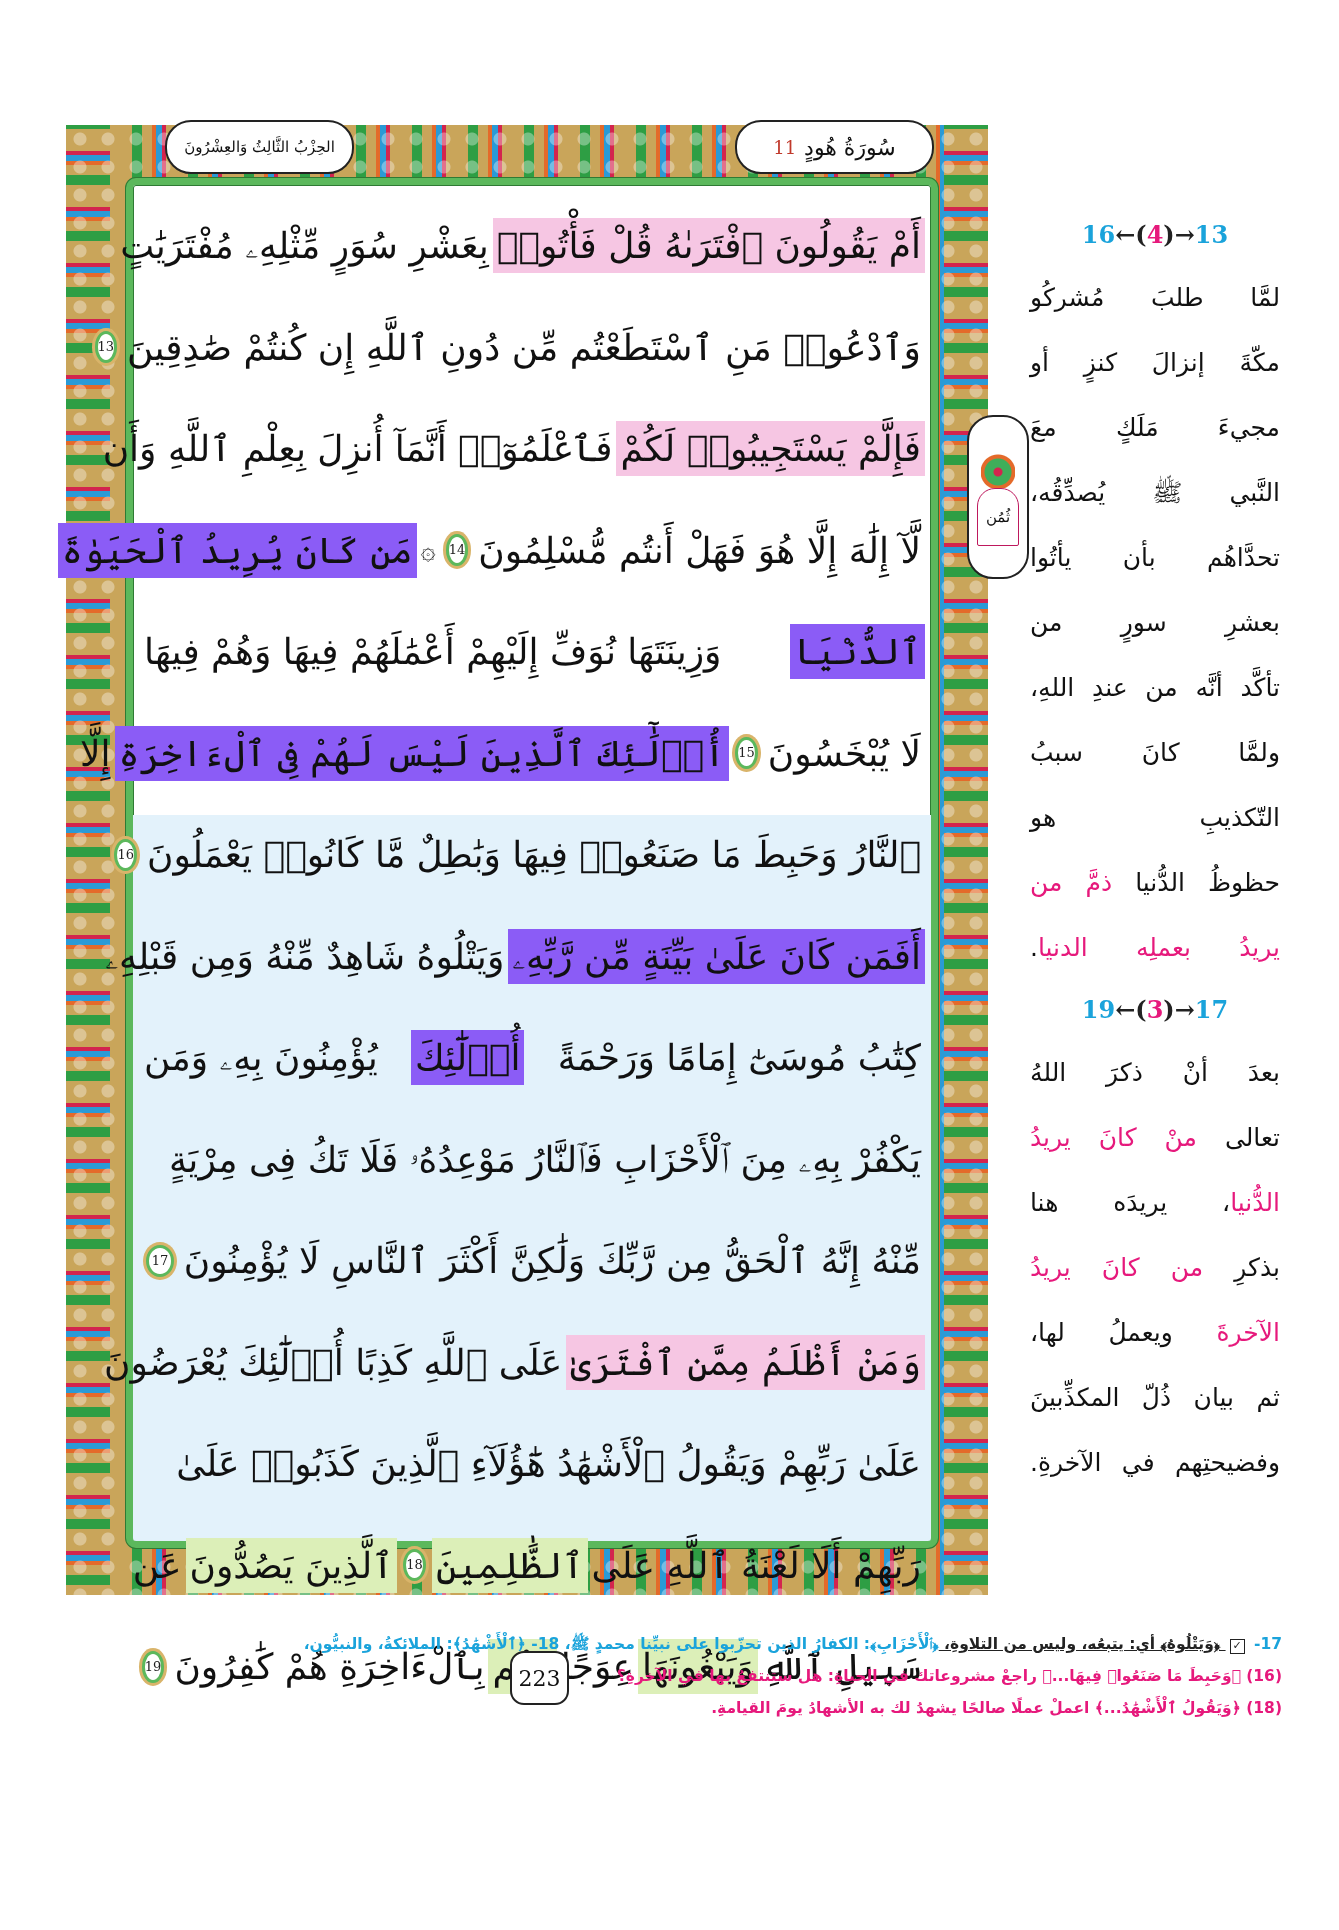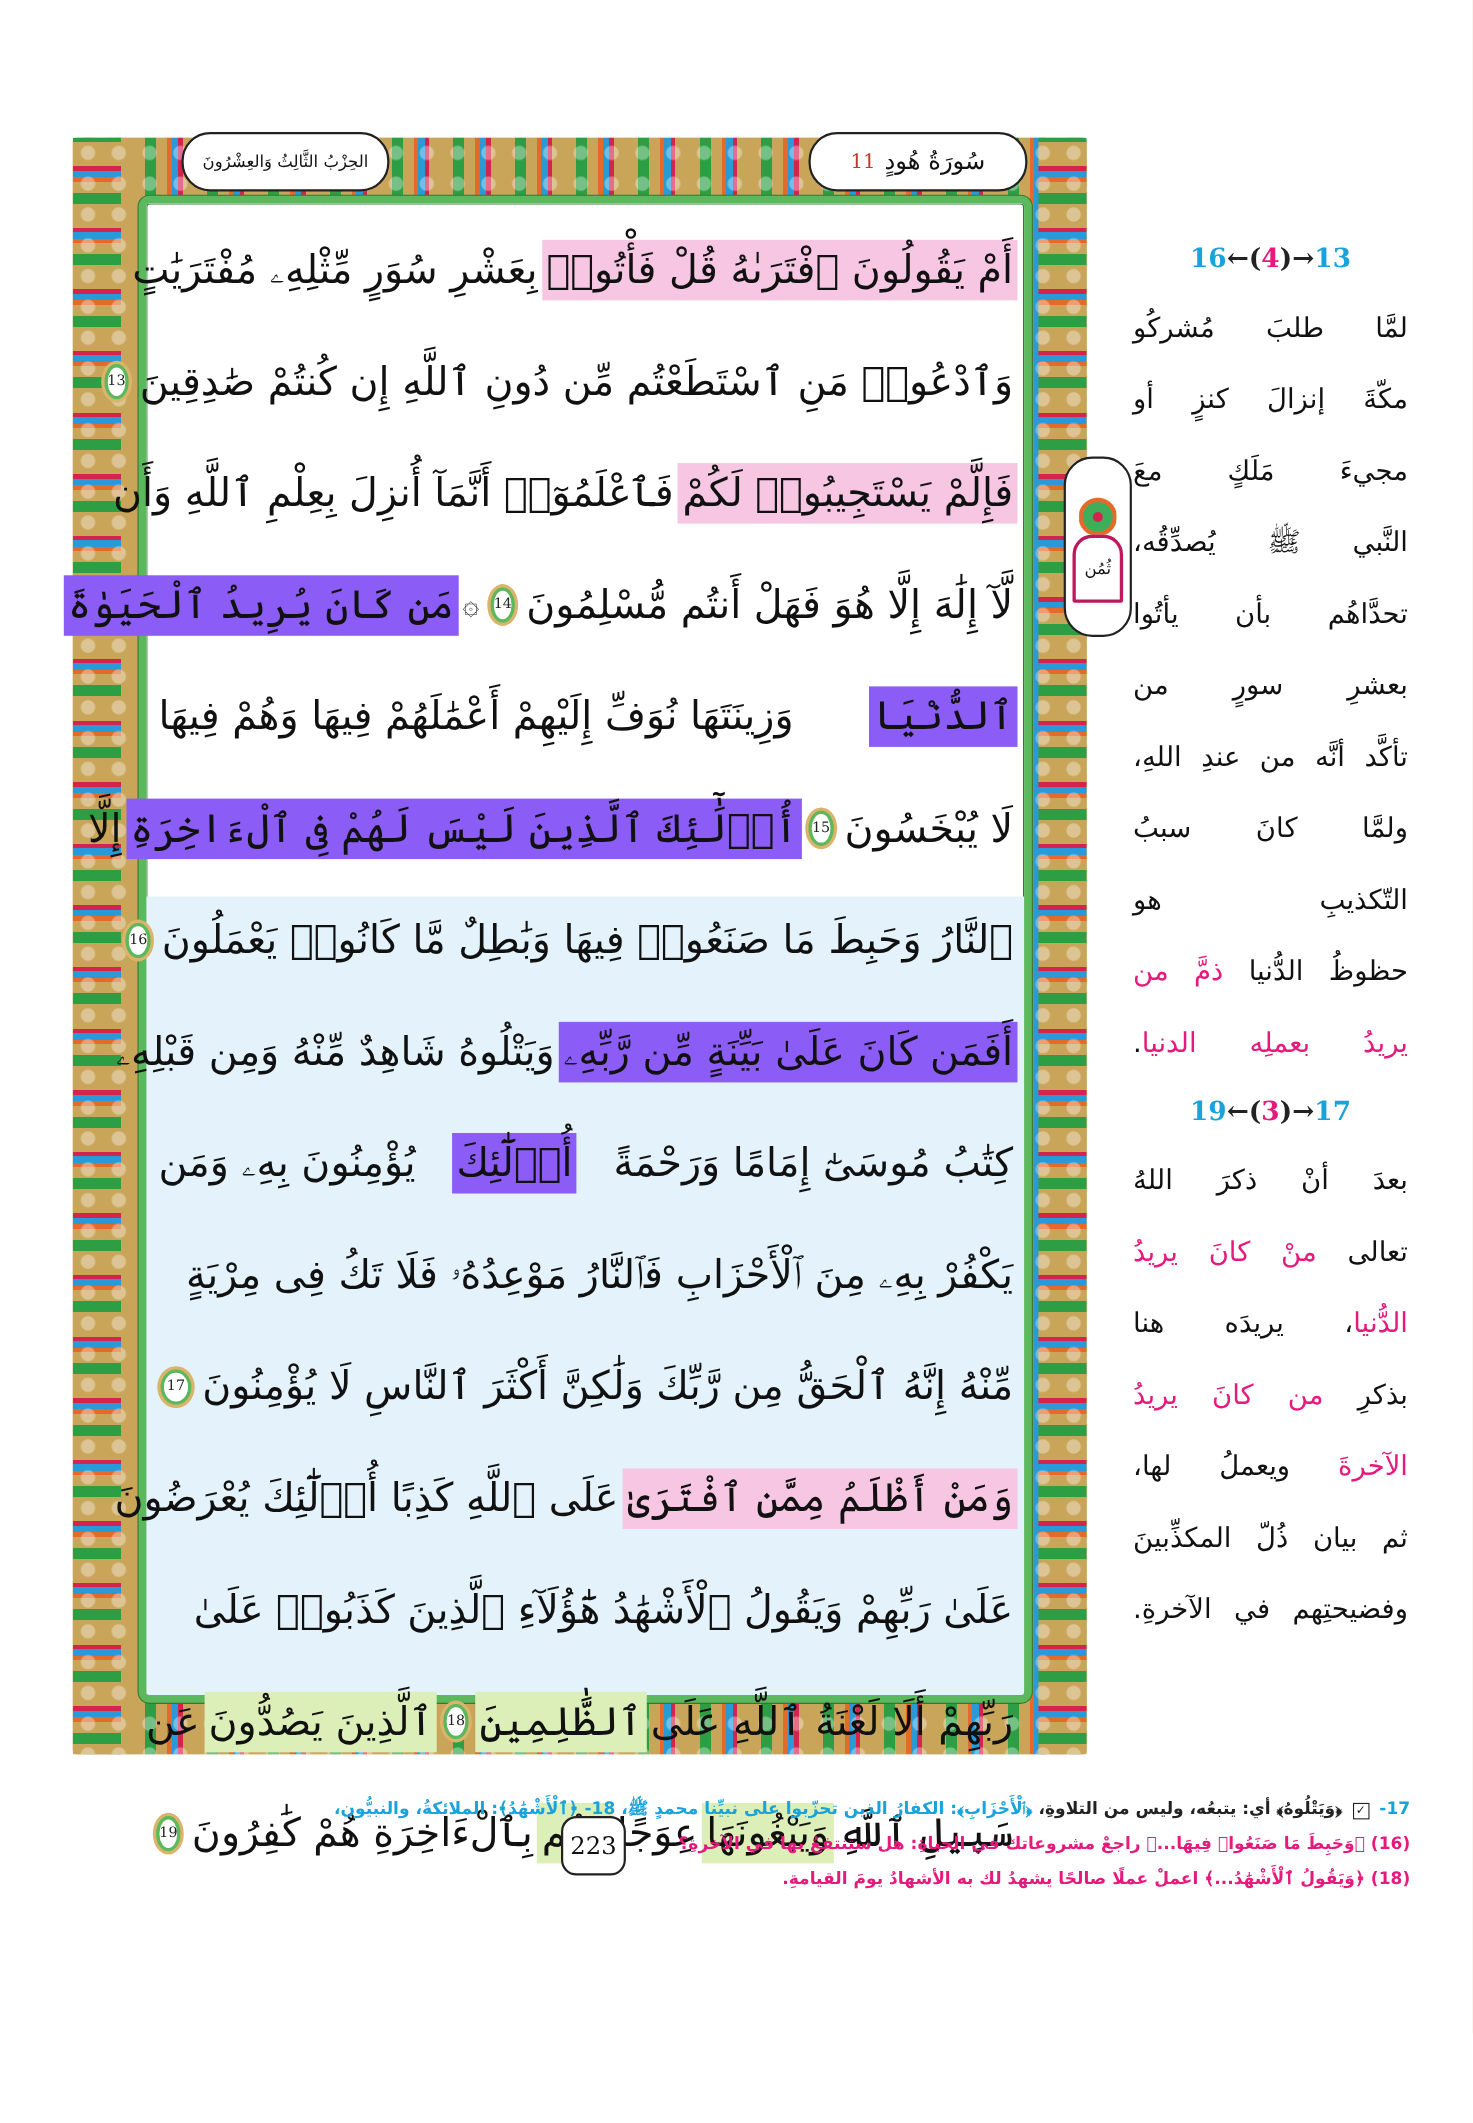--- a/index.html
+++ b/index.html
@@ -64,36 +64,36 @@
     direction: ltr; color: #222;
   }
   .star { color: #333; font-size: 26px; margin: 0 4px; }
   
   .thumun {
     position: absolute; left: 967px; top: 415px; width: 58px; height: 160px; border: 2px solid #222;
     border-radius: 26px; background: #fff; display: flex; flex-direction: column; align-items: center; justify-content: center;
   }
   .thumun .dome { width: 34px; height: 40px; background: radial-gradient(circle at 50% 60%, #d3244e 0 4px, #3fae5a 5px 13px, #e46a2a 14px 17px, transparent 18px); }
   .thumun .arch {
-    width: 40px; height: 56px; border: 3px solid #be185d; border-radius: 18px 18px 2px 2px;
+    width: 40px; height: 56px; border: 1px solid #be185d; border-radius: 18px 18px 2px 2px;
     display: flex; align-items: center; justify-content: center; font-size: 15px; direction: rtl; font-family: "DejaVu Serif", serif;
   }
   
   .side { position: absolute; left: 1030px; top: 205px; width: 250px; direction: rtl; font-family: "DejaVu Sans", sans-serif; }
   .range { text-align: center; font-weight: bold; font-size: 24px; color: #1aa3db; height: 60px; line-height: 60px; direction: ltr; font-family: "DejaVu Serif", serif; }
   .range .mid { color: #e6197c; }
   .range .paren { color: #222; }
   .sline { height: 65px; line-height: 65px; font-size: 25px; text-align: justify; text-align-last: justify; white-space: nowrap; }
   .pink { color: #e6197c; }
   
   .foot { position: absolute; left: 66px; top: 1628px; width: 1216px; direction: rtl; font-family: "DejaVu Sans", sans-serif; font-weight: bold; }
   .fline { height: 32px; line-height: 32px; font-size: 15.5px; white-space: nowrap; }
   .fline.blue { color: #1aa3db; }
   .fline.pinkline { color: #e6197c; }
-  .fline .dark { color: #222; }
+  .fline .dark { color: #222; text-decoration: underline; }
   .chk { display: inline-block; width: 13px; height: 13px; border: 1.5px solid #222; font-size: 11px; line-height: 12px; text-align: center; color: #222; margin: 0 4px; }
 </style>
 </head>
 <body>
 
 <div class="frame">
     <div class="frame-v"></div>
   </div>
 
 <div class="pill surah">

